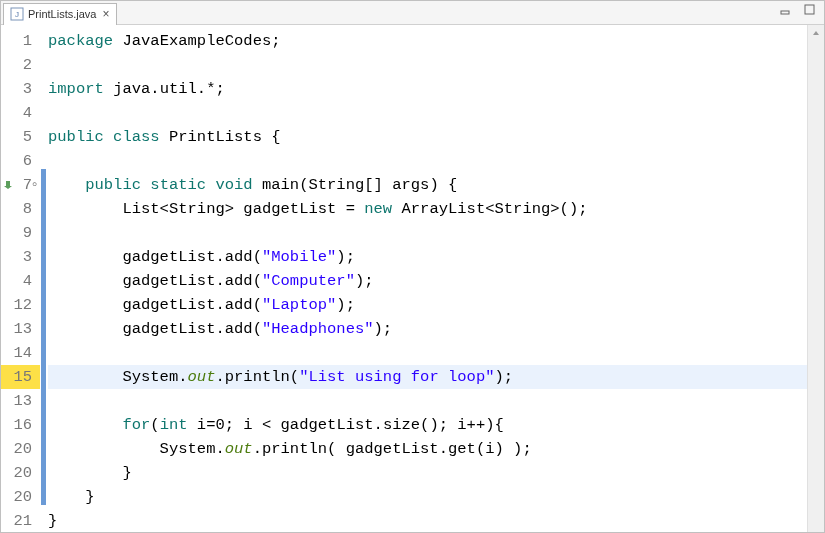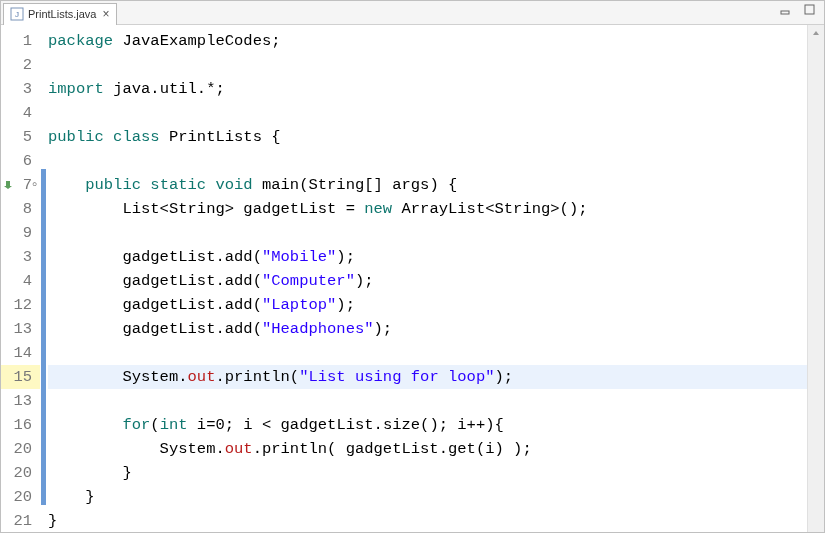--- a/index.html
+++ b/index.html
@@ -103,21 +103,21 @@
     user-select: none;
     border-right: 1px solid #ffffff;
   }
   .gutter .ln {
     height: 24px;
     line-height: 24px;
     padding-right: 8px;
     position: relative;
   }
   .gutter .highlighted {
-    background: #fef9c3;
+    background: #fde047;
   }
   .marker-bar {
     width: 5px;
     background: #ffffff;
   }
   .marker-bar .mark {
     height: 24px;
   }
   .marker-bar .method-mark {
     background: #6a9ad6;
@@ -133,21 +133,21 @@
   .code .line {
     height: 24px;
     line-height: 24px;
   }
   .code .highlighted {
     background: #eaf2fd;
   }
   .kw { color: #0f766e; font-weight: normal; }
   .plain { color: #000000; }
   .str { color: #2a00ff; }
-  .field { color: #b91c1c; }
+  .field { color: #4d7c0f; font-style: italic; }
 </style>
 </head>
 <body>
 
 <div class="titlebar">
   <div class="tab">
     <span class="tab-icon">
       <svg width="14" height="14" viewBox="0 0 14 14">
         <rect x="1" y="1" width="12" height="12" fill="#fff" stroke="#7a94b8" stroke-width="1"></rect>
         <text x="7" y="10" font-size="8" font-family="Arial" fill="#5577aa" text-anchor="middle">J</text>

